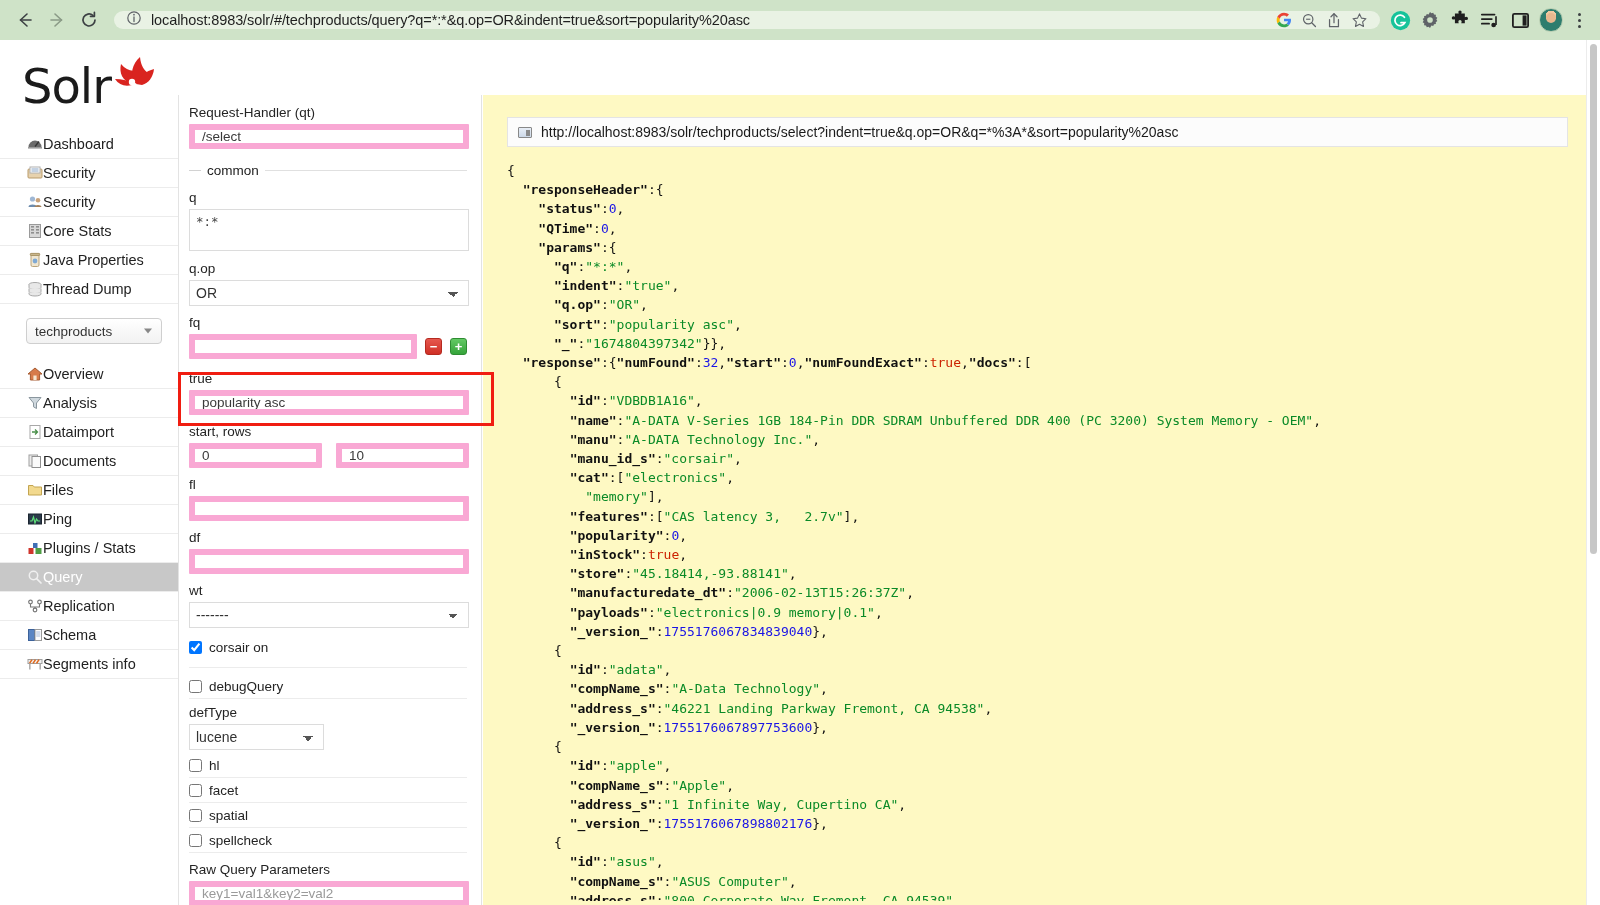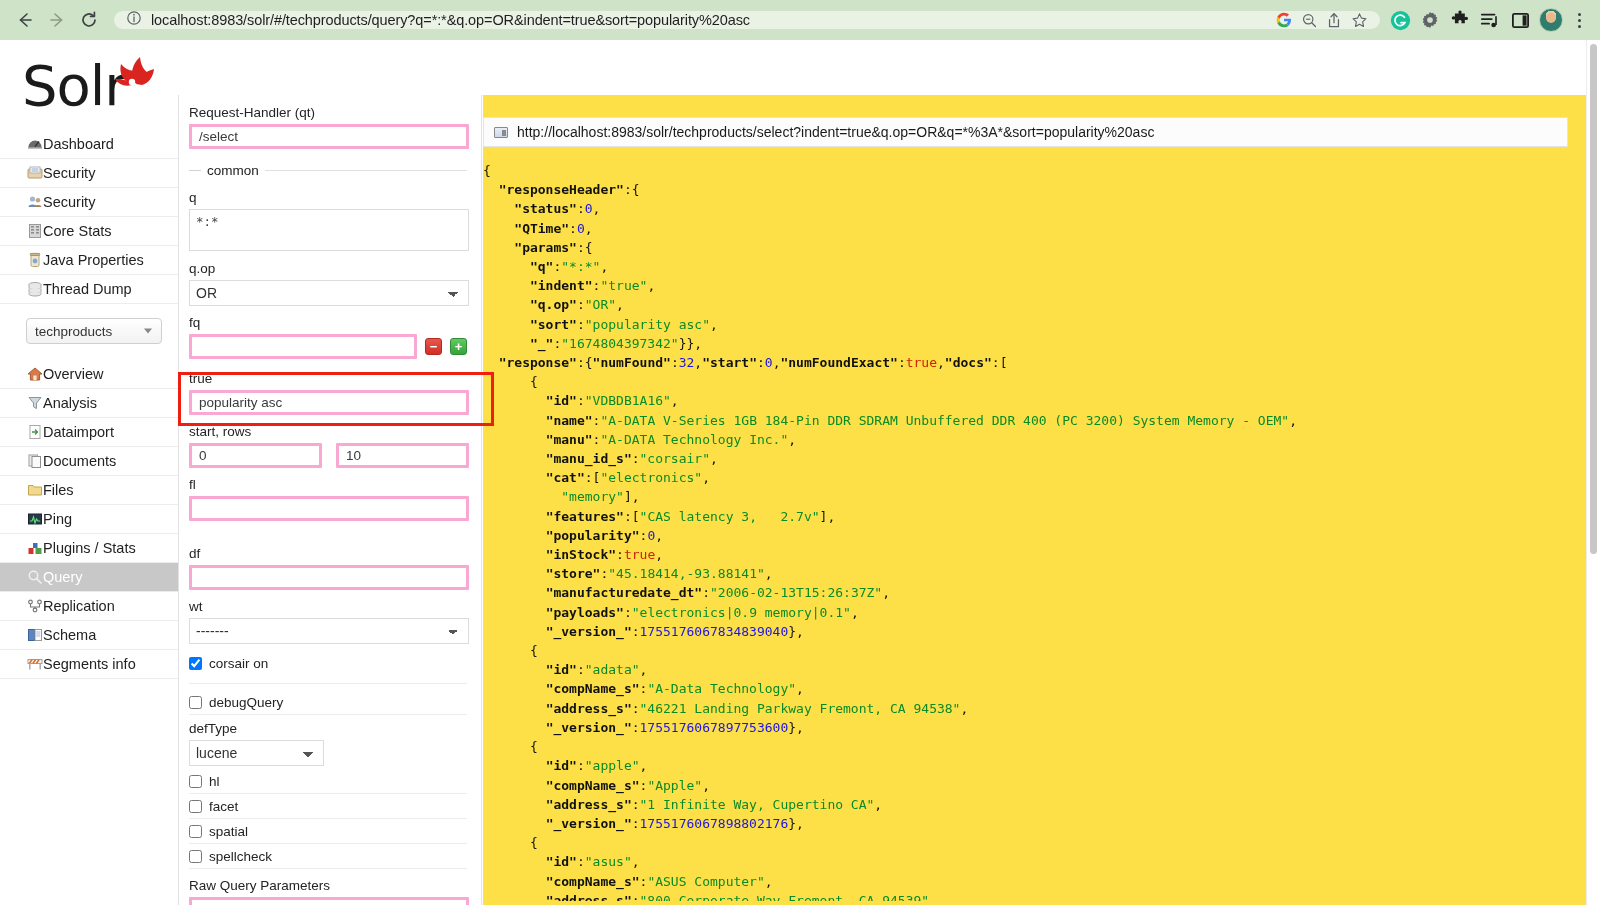--- a/index.html
+++ b/index.html
@@ -95,21 +95,21 @@
     width: 178px; height: 865px;
     background: #fff;
   }
   #logo {
     padding: 18px 0 6px 22px;
     height: 86px;
     position: relative;
   }
   #logo-text {
     font-family: "DejaVu Sans", sans-serif;
-    font-size: 56px;
+    font-size: 48px;
     color: #1b1b1b;
     letter-spacing: -1px;
     line-height: 56px;
     font-weight: 400;
   }
   #logo-flame {
     position: absolute;
     right: 22px; top: 14px;
     width: 46px; height: 42px;
   }
@@ -166,21 +166,21 @@
     overflow: hidden;
   }
   .fld-label {
     font-size: 13.5px;
     color: #242424;
     margin: 0 0 3px 0;
     line-height: 16px;
   }
   .txt-input {
     width: 280px; height: 25px;
-    border: 3px solid #f9a8d4;
+    border: 6px solid #f9a8d4;
     background: #fff;
     font-size: 13.5px;
     color: #3a3a3a;
     padding: 0 7px;
     font-family: "Liberation Sans", sans-serif;
     outline: none;
     border-radius: 1px;
   }
   .txt-input::placeholder { color: #9a9a9a; }
   .fieldset-legend {
@@ -254,22 +254,22 @@
     border: 3px solid #f01d11;
     pointer-events: none;
     z-index: 40;
   }
 
   
   #result-panel {
     position: absolute;
     left: 483px; top: 55px;
     right: 14px; bottom: 0;
-    background: #fde047;
-    padding: 22px 18px 0 0;
+    background: #fef9c3;
+    padding: 22px 18px 0 24px;
     overflow: hidden;
   }
   #result-url-bar {
     height: 30px;
     border: 1px solid #e4e4e4;
     background: #fcfcfc;
     display: flex;
     align-items: center;
     gap: 9px;
     padding: 0 10px;
@@ -659,21 +659,21 @@
 
     <div class="fld-label" style="margin-top:9px;">start, rows</div>
     <div class="two-col">
       <input class="txt-input" type="text" value="0" style="">
       <input class="txt-input" type="text" value="10" style="">
     </div>
 
     <div class="fld-label" style="margin-top:9px;">fl</div>
     <input class="txt-input" type="text" value="" style="">
 
-    <div class="fld-label" style="margin-top:25px;">df</div>
+    <div class="fld-label" style="margin-top:9px;">df</div>
     <input class="txt-input" type="text" value="" style="">
 
     <div class="fld-label" style="margin-top:9px;">wt</div>
     <select class="sel">
       <option>-------</option>
     </select>
 
     <div class="cb-row" style="border-bottom:none;margin-top:7px;">
       <input type="checkbox" checked="" style="">
       <span>corsair on</span>

